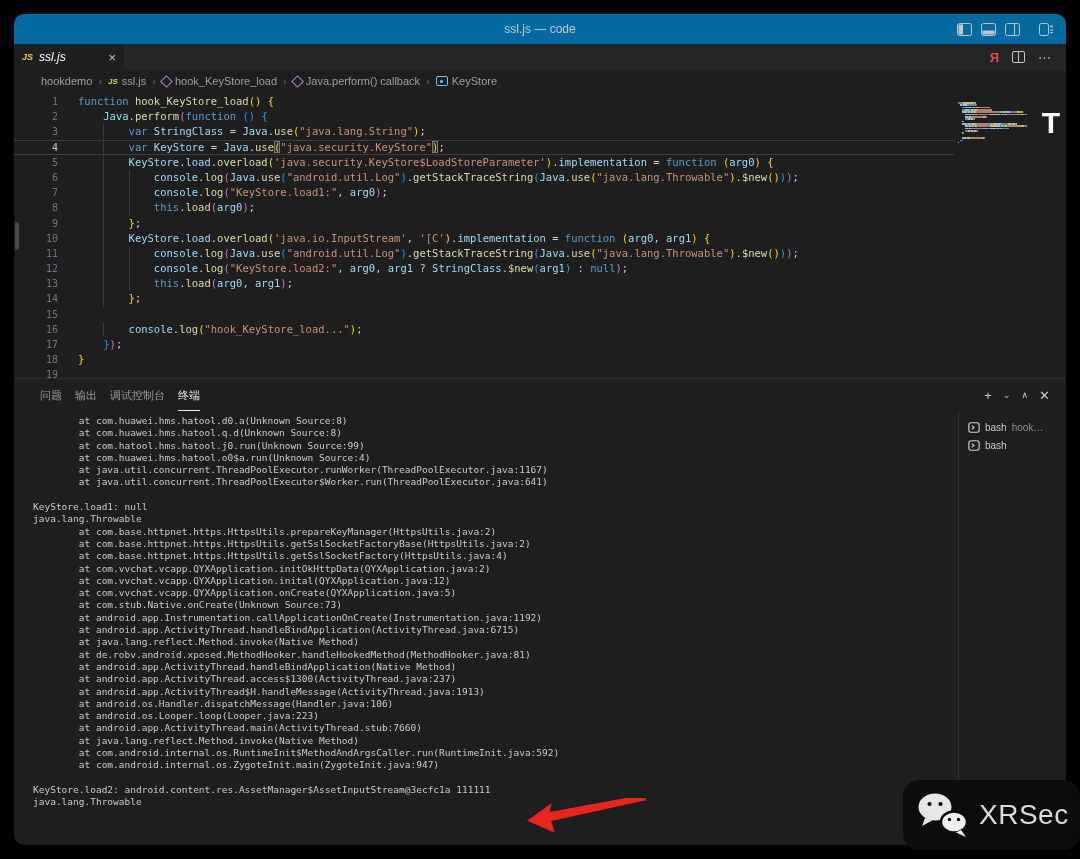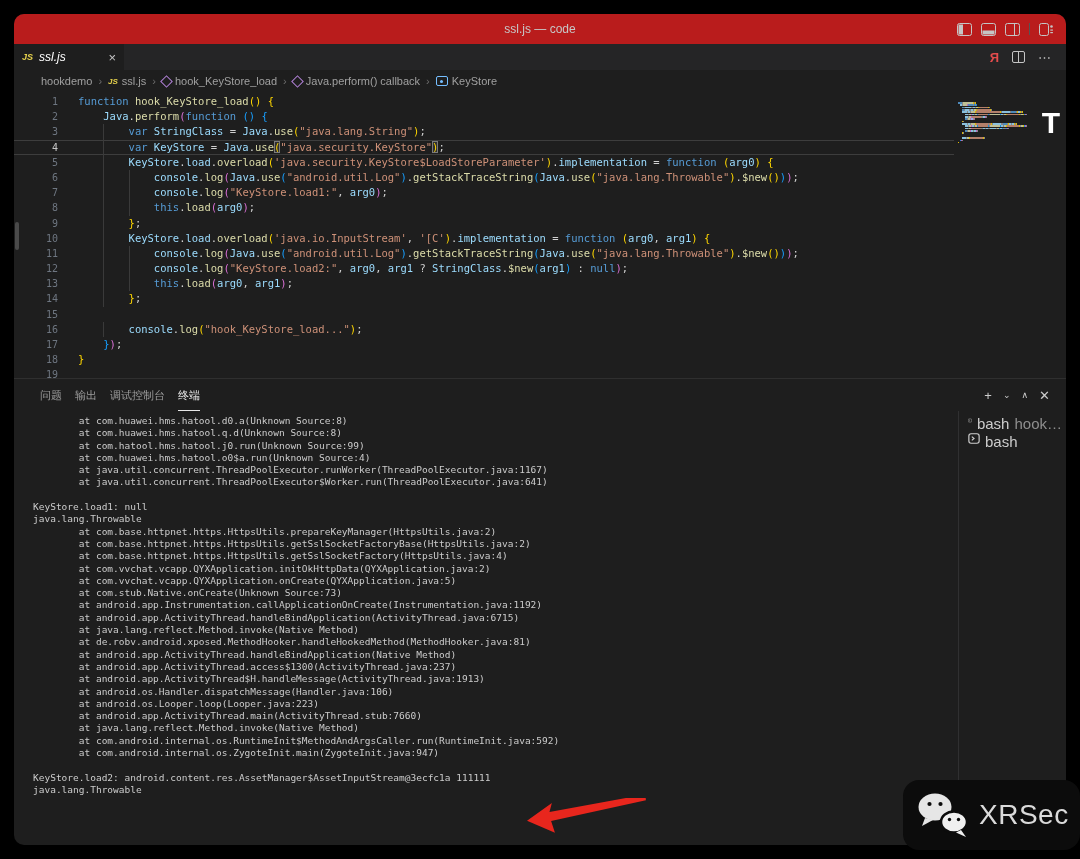--- a/index.html
+++ b/index.html
@@ -1,20 +1,20 @@
 <!DOCTYPE html>
 <html><head>
 <meta charset="utf-8">
 <style>
   html,body{margin:0;padding:0;background:#000;width:1080px;height:859px;overflow:hidden;position:relative;
     font-family:"Liberation Sans",sans-serif;}
   .window{position:absolute;left:14px;top:14px;width:1052px;height:831px;background:#1e1e1e;
     border-radius:10px;overflow:hidden;display:flex;flex-direction:column;}
   
-  .titlebar{height:30px;background:#b91c1c;position:relative;flex:none;}
+  .titlebar{height:30px;background:#0369a1;position:relative;flex:none;}
   .titlebar .title{position:absolute;left:0;right:0;top:0;height:30px;line-height:30px;text-align:center;
     color:#c7c7c7;font-size:12px;}
   .tb-icons{position:absolute;right:12px;top:0;height:30px;display:flex;align-items:center;gap:9px;}
   .tb-ico{width:15px;height:13px;display:inline-flex;}
   .tb-sep{width:1px;height:12px;background:#555;}
   
   .tabbar{height:26px;background:#252526;display:flex;align-items:stretch;position:relative;flex:none;}
   .tab{width:94px;background:#1e1e1e;display:flex;align-items:center;padding:0 8px;gap:6px;border-right:1px solid #252526;}
   .js-badge{color:#e8d44d;font-weight:bold;font-size:9px;font-style:italic;}
   .tab-label{color:#ffffff;font-size:12px;font-style:italic;flex:1;}
@@ -56,21 +56,21 @@
   .ptab.active{color:#e7e7e7;box-shadow:inset 0 -1px 0 #e7e7e7;}
   .panel-actions{position:absolute;right:16px;top:0;height:32px;display:flex;align-items:center;gap:11px;color:#cccccc;}
   .pa{font-size:13px;line-height:1;}
   .pa.small{font-size:9px;}
   .panel-body{flex:1;position:relative;min-height:0;}
   .term{position:absolute;left:0;top:0;right:120px;bottom:0;padding:4px 0 0 19px;
     font-family:"DejaVu Sans Mono",monospace;font-size:9.5px;line-height:12.3px;color:#cccccc;overflow:hidden;}
   .tline{white-space:pre;height:12.3px;}
   .term-div{position:absolute;left:944px;top:0;bottom:0;width:1px;background:#303031;}
   .term-list{position:absolute;left:954px;top:4px;right:4px;}
-  .term-row{display:flex;align-items:flex-start;gap:5px;height:18px;color:#cccccc;font-size:15px;}
+  .term-row{display:flex;align-items:flex-end;gap:5px;height:18px;color:#cccccc;font-size:10px;}
   .term-row .sfx{color:#8f8f8f;}
   
   .arrow{position:absolute;left:527px;top:798px;}
   .wm{position:absolute;left:903px;top:780px;width:177px;height:70px;background:#0c0c0c;border-radius:16px;
     display:flex;align-items:center;gap:8px;padding-left:12px;box-sizing:border-box;}
   .wm-text{color:#dadada;font-size:28px;letter-spacing:.5px;}
 </style>
 </head>
 <body>
 
@@ -426,20 +426,21 @@
           <div class="tline">        at com.huawei.hms.hatool.o0$a.run(Unknown Source:4)</div>
           <div class="tline">        at java.util.concurrent.ThreadPoolExecutor.runWorker(ThreadPoolExecutor.java:1167)</div>
           <div class="tline">        at java.util.concurrent.ThreadPoolExecutor$Worker.run(ThreadPoolExecutor.java:641)</div>
           <div class="tline"></div>
           <div class="tline">KeyStore.load1: null</div>
           <div class="tline">java.lang.Throwable</div>
           <div class="tline">        at com.base.httpnet.https.HttpsUtils.prepareKeyManager(HttpsUtils.java:2)</div>
           <div class="tline">        at com.base.httpnet.https.HttpsUtils.getSslSocketFactoryBase(HttpsUtils.java:2)</div>
           <div class="tline">        at com.base.httpnet.https.HttpsUtils.getSslSocketFactory(HttpsUtils.java:4)</div>
           <div class="tline">        at com.vvchat.vcapp.QYXApplication.initOkHttpData(QYXApplication.java:2)</div>
+          <div class="tline">        at com.vvchat.vcapp.QYXApplication.inital(QYXApplication.java:12)</div>
           <div class="tline">        at com.vvchat.vcapp.QYXApplication.onCreate(QYXApplication.java:5)</div>
           <div class="tline">        at com.stub.Native.onCreate(Unknown Source:73)</div>
           <div class="tline">        at android.app.Instrumentation.callApplicationOnCreate(Instrumentation.java:1192)</div>
           <div class="tline">        at android.app.ActivityThread.handleBindApplication(ActivityThread.java:6715)</div>
           <div class="tline">        at java.lang.reflect.Method.invoke(Native Method)</div>
           <div class="tline">        at de.robv.android.xposed.MethodHooker.handleHookedMethod(MethodHooker.java:81)</div>
           <div class="tline">        at android.app.ActivityThread.handleBindApplication(Native Method)</div>
           <div class="tline">        at android.app.ActivityThread.access$1300(ActivityThread.java:237)</div>
           <div class="tline">        at android.app.ActivityThread$H.handleMessage(ActivityThread.java:1913)</div>
           <div class="tline">        at android.os.Handler.dispatchMessage(Handler.java:106)</div>

